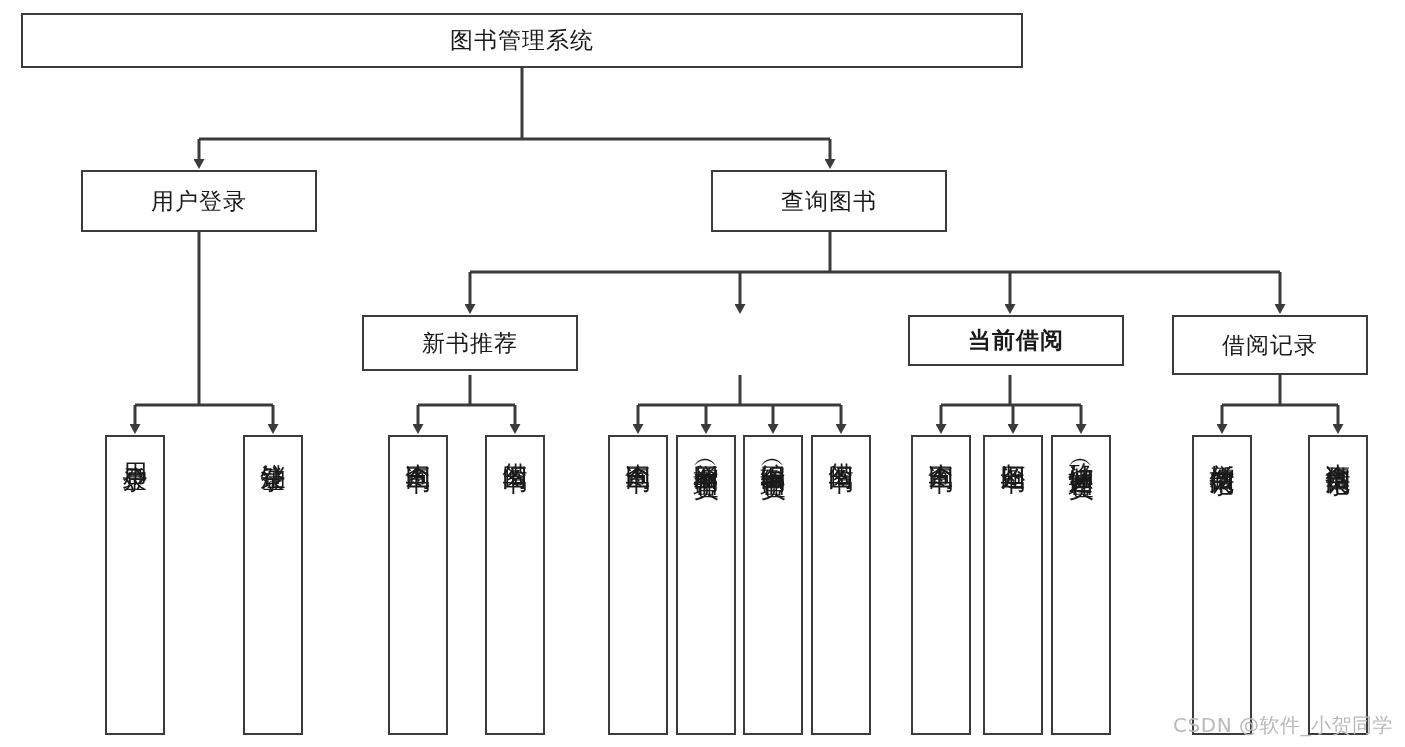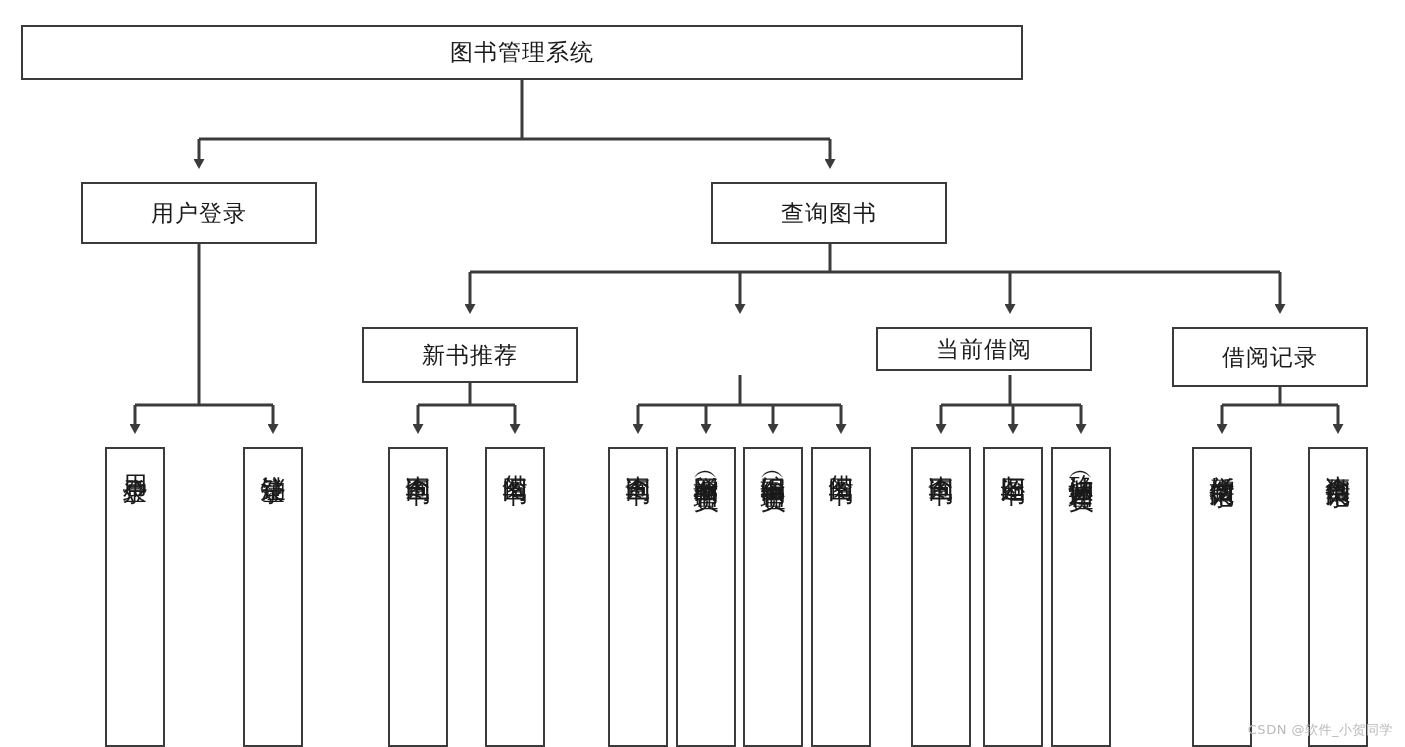--- a/index.html
+++ b/index.html
@@ -27,21 +27,20 @@
   }
   .node {
     position: absolute;
     box-sizing: border-box;
     border: 2.5px solid #3b3b3b;
     background: #ffffff;
     display: flex;
     align-items: center;
     justify-content: center;
     color: #1a1a1a;
-    margin-top: 12px;
   }
   .node .label {
     display: block;
     text-align: center;
     line-height: 1.0;
     letter-spacing: 1px;
   }
   .h-node .label {
     font-size: 23px;
     white-space: nowrap;
@@ -56,21 +55,21 @@
     text-orientation: upright;
     font-size: 25px;
     line-height: 1.08;
     letter-spacing: 2px;
     white-space: nowrap;
   }
   .watermark {
     position: absolute;
     right: 12px;
     bottom: 8px;
-    font-size: 13px;
+    font-size: 20px;
     color: #b9b9b9;
     letter-spacing: 0.5px;
     white-space: nowrap;
     margin-left: 42px;
   }
 </style>
 </head>
 <body>
 
 <div id="canvas">
@@ -133,21 +132,21 @@
   <div class="node h-node" style="left:81px; top:170px; width:236px; height:62px;">
     <span class="label">用户登录</span>
   </div>
   <div class="node h-node" style="left:711px; top:170px; width:236px; height:62px;">
     <span class="label">查询图书</span>
   </div>
 
   <div class="node h-node" style="left:362px; top:315px; width:216px; height:56px;">
     <span class="label">新书推荐</span>
   </div>
-  <div class="node h-node" style="left:876px; top:315px; width:216px; height:44px;">
+  <div class="node h-node" style="left:908px; top:315px; width:216px; height:51px;font-weight:bold;">
     <span class="label">当前借阅</span>
   </div>
   <div class="node h-node" style="left:1172px; top:315px; width:196px; height:60px;font-family:Liberation Serif, serif;">
     <span class="label">借阅记录</span>
   </div>
 
   <div class="node v-node" style="left:105px; top:435px; width:60px; height:300px;">
     <span class="label">用户登录</span>
   </div>
   <div class="node v-node" style="left:243px; top:435px; width:60px; height:300px;">

